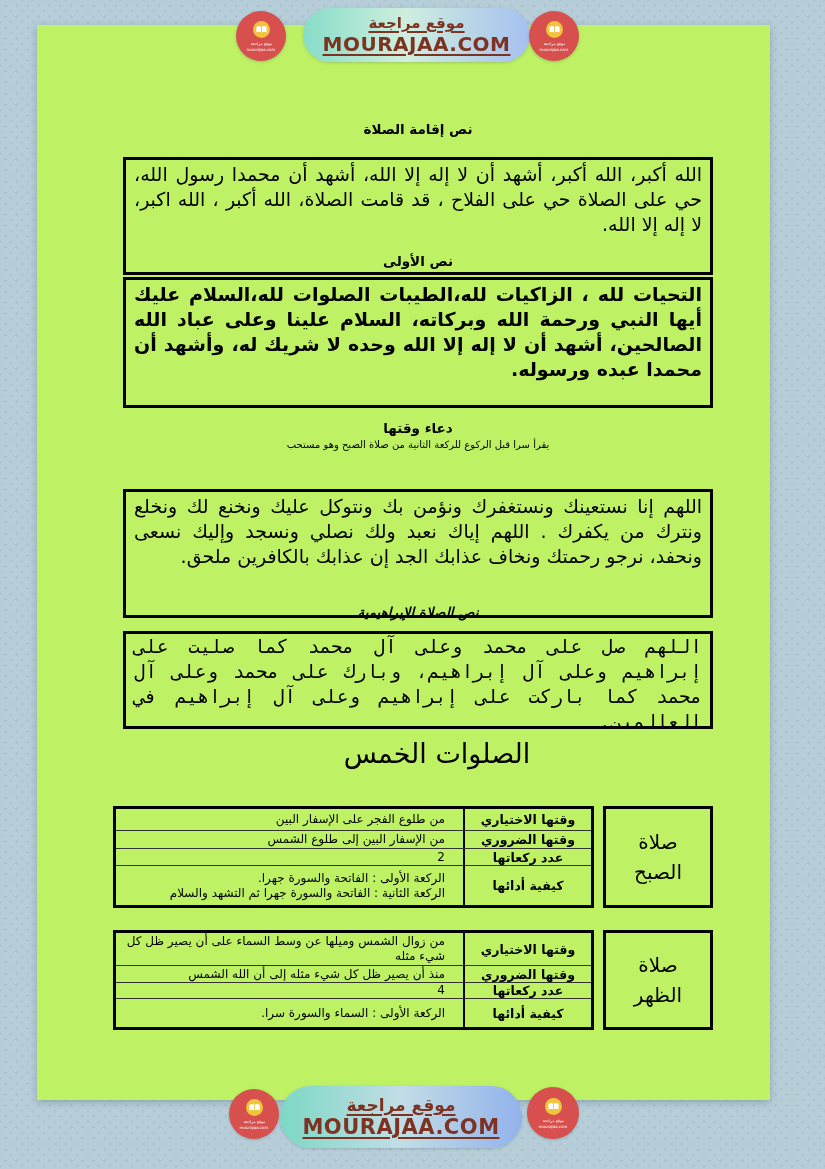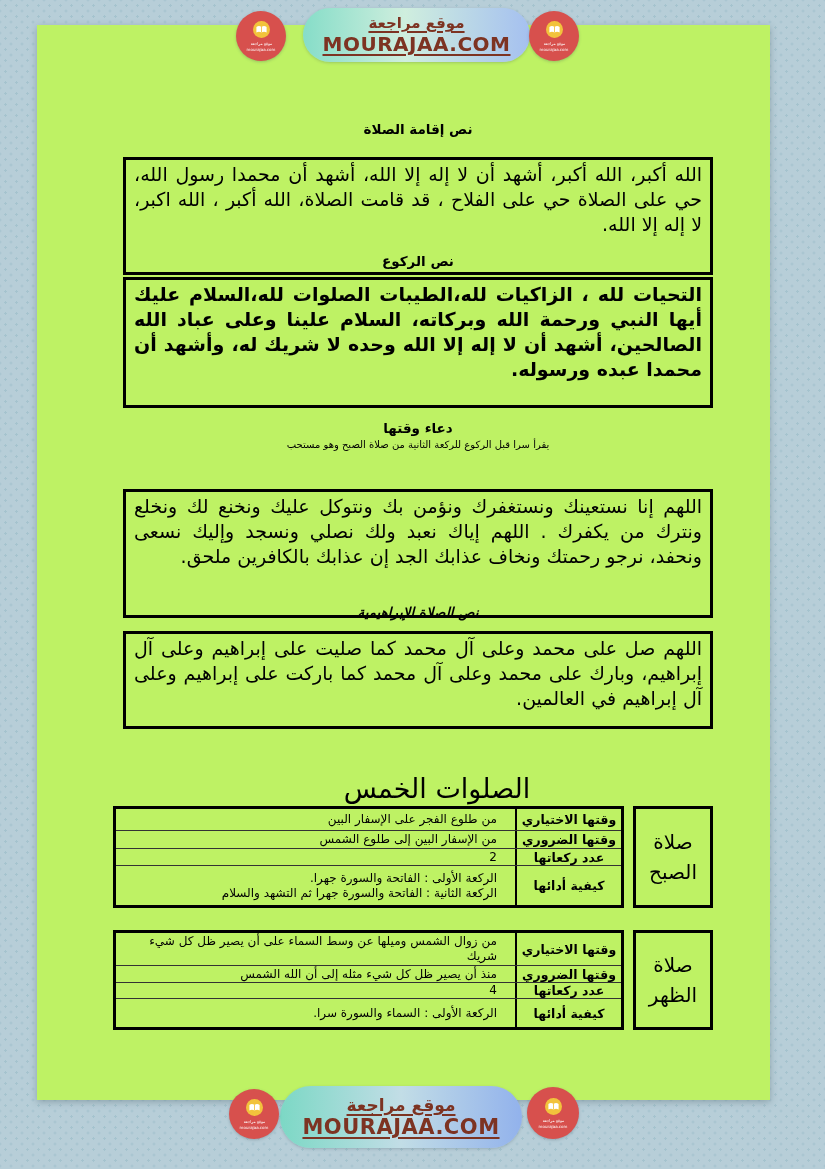--- a/index.html
+++ b/index.html
@@ -75,35 +75,35 @@
     position:absolute; left:200px; width:400px;
     text-align:center; font-size:27px; color:#000; direction:rtl;
   }
 
   
   .ptable {
     position:absolute; left:76px; width:600px;
     display:flex; direction:rtl; gap:9px;
   }
   .prayer-box {
-    width:80px; flex:none;
+    width:110px; flex:none;
     border:3px solid #000;
     display:flex; align-items:center; justify-content:center;
     font-size:20px; line-height:30px; text-align:center;
     white-space:pre-line; direction:rtl; color:#000;
   }
   .ptable-main {
     flex:1 1 auto;
     border:3px solid #000;
     display:flex; flex-direction:column;
   }
   .prow { display:flex; direction:rtl; border-bottom:1px solid #333; }
   .prow:last-child { border-bottom:none; flex:1 1 auto; }
   .plabel {
-    width:106px; flex:none;
+    width:128px; flex:none;
     border-left:2px solid #000;
     font-weight:bold; font-size:12.5px;
     display:flex; align-items:center; justify-content:center;
     color:#000; padding:1px 2px;
   }
   .pvalue {
     flex:1 1 auto;
     font-size:12px; line-height:15px;
     text-align:right; direction:rtl; color:#000;
     padding:2px 18px 2px 4px;
@@ -112,31 +112,31 @@
   }
 </style>
 </head>
 <body>
 
 <div class="page">
 
   <div class="sec-title" style="top:96px;">نص إقامة الصلاة</div>
   <div class="text-box" style="top:132px; height:118px;">الله أكبر، الله أكبر، أشهد أن لا إله إلا الله، أشهد أن محمدا رسول الله، حي على الصلاة حي على الفلاح ، قد قامت الصلاة، الله أكبر ، الله اكبر، لا إله إلا الله.</div>
 
-  <div class="sec-title" style="top:228px;">نص الركوع</div>
+  <div class="sec-title" style="top:228px;">نص الأولى</div>
   <div class="text-box" style="top:252px; height:131px;font-weight:bold;">التحيات لله ، الزاكيات لله،الطيبات الصلوات لله،السلام عليك أيها النبي ورحمة الله وبركاته، السلام علينا وعلى عباد الله الصالحين، أشهد أن لا إله إلا الله وحده لا شريك له، وأشهد أن محمدا عبده ورسوله.</div>
 
   <div class="sec-title" style="top:395px;">دعاء وقتها</div>
   <div class="sec-sub" style="top:414px;">يقرأ سرا قبل الركوع للركعة الثانية من صلاة الصبح وهو مستحب</div>
   <div class="text-box" style="top:464px; height:129px;">اللهم إنا نستعينك ونستغفرك ونؤمن بك ونتوكل عليك ونخنع لك ونخلع ونترك من يكفرك . اللهم إياك نعبد ولك نصلي ونسجد وإليك نسعى ونحفد، نرجو رحمتك ونخاف عذابك الجد إن عذابك بالكافرين ملحق.</div>
 
   <div class="sec-title" style="top:579px;font-style:italic;">نص الصلاة الإبراهيمية</div>
-  <div class="text-box" style="top:606px; height:98px;">اللهم صل على محمد وعلى آل محمد كما صليت على إبراهيم وعلى آل إبراهيم، وبارك على محمد وعلى آل محمد كما باركت على إبراهيم وعلى آل إبراهيم في العالمين.</div>
-
-  <div class="big-heading" style="top:713px;margin-top:35px;">الصلوات الخمس</div>
+  <div class="text-box" style="top:606px; height:98px;font-family:Liberation Mono, monospace;">اللهم صل على محمد وعلى آل محمد كما صليت على إبراهيم وعلى آل إبراهيم، وبارك على محمد وعلى آل محمد كما باركت على إبراهيم وعلى آل إبراهيم في العالمين.</div>
+
+  <div class="big-heading" style="top:713px;">الصلوات الخمس</div>
 
   <div class="ptable" style="top:781px; height:102px;">
     <div class="prayer-box">صلاة
 الصبح</div>
     <div class="ptable-main">
       <div class="prow" style="height:22px;">
         <div class="plabel">وقتها الاختياري</div>
         <div class="pvalue">من طلوع الفجر على الإسفار البين</div>
       </div>
       <div class="prow" style="height:18px;">
@@ -154,21 +154,21 @@
       </div>
     </div>
   </div>
 
   <div class="ptable" style="top:905px; height:100px;">
     <div class="prayer-box">صلاة
 الظهر</div>
     <div class="ptable-main">
       <div class="prow" style="height:33px;">
         <div class="plabel">وقتها الاختياري</div>
-        <div class="pvalue">من زوال الشمس وميلها عن وسط السماء على أن يصير ظل كل شيء شريك</div>
+        <div class="pvalue">من زوال الشمس وميلها عن وسط السماء على أن يصير ظل كل شيء مثله</div>
       </div>
       <div class="prow" style="height:17px;">
         <div class="plabel">وقتها الضروري</div>
         <div class="pvalue">منذ أن يصير ظل كل شيء مثله إلى أن الله الشمس</div>
       </div>
       <div class="prow" style="height:16px;">
         <div class="plabel">عدد ركعاتها</div>
         <div class="pvalue">4</div>
       </div>
       <div class="prow">

